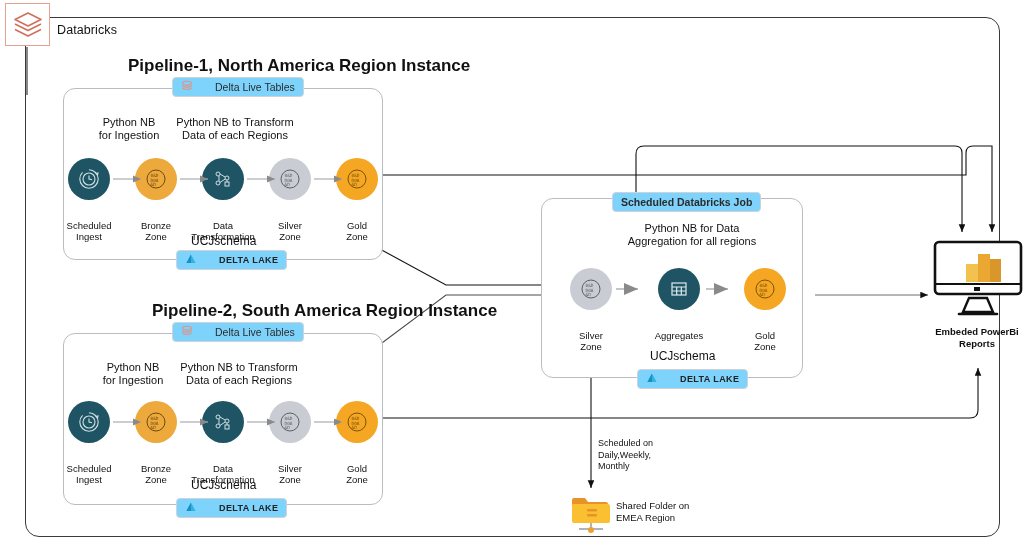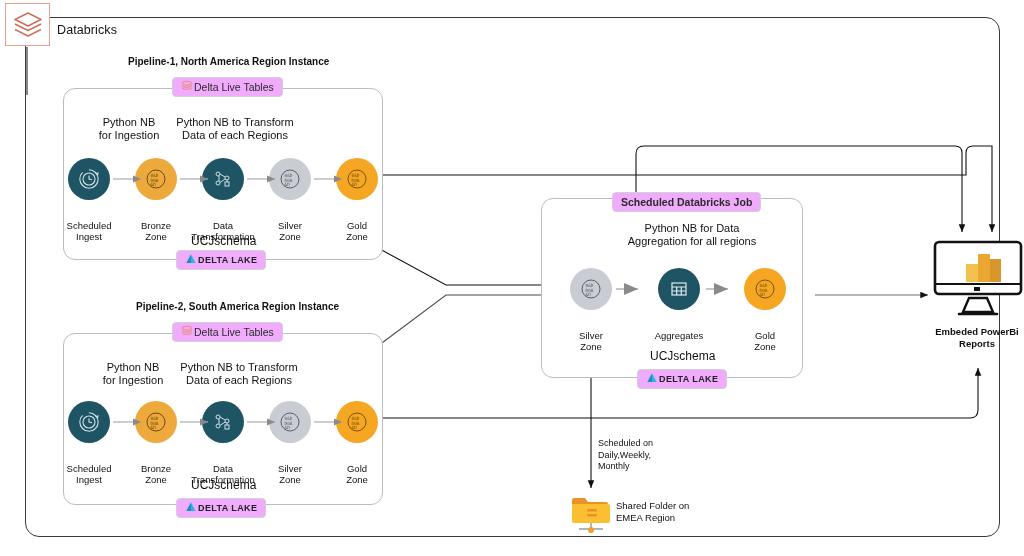--- a/index.html
+++ b/index.html
@@ -8,23 +8,23 @@
 
   
   .outer-frame{position:absolute;left:25px;top:17px;width:975px;height:520px;
     border:1.3px solid #3a3a3a;border-radius:14px;box-sizing:border-box;background:transparent;}
   .db-logo-box{position:absolute;left:5px;top:3px;width:45px;height:43px;border:1.4px solid #e8a090;
     background:#fff;display:flex;align-items:center;justify-content:center;box-sizing:border-box;}
   .db-title{position:absolute;left:57px;top:23px;font-size:12.5px;color:#111;letter-spacing:.1px;}
 
   
   .pipe-box{position:absolute;border:1px solid #b9bcc0;border-radius:12px;box-sizing:border-box;background:#fff;}
-  .pipe-title{position:absolute;font-size:10px;font-weight:700;color:#111;white-space:nowrap;}
-  .badge{position:absolute;background:#f0abfc;border:1px solid #cfd2d6;border-radius:4px;
-    height:20px;display:flex;align-items:center;gap:1px;padding:0 8px;box-sizing:border-box;
+  .pipe-title{position:absolute;font-size:17px;font-weight:700;color:#111;white-space:nowrap;}
+  .badge{position:absolute;background:#7dd3fc;border:1px solid #cfd2d6;border-radius:4px;
+    height:20px;display:flex;align-items:center;gap:22px;padding:0 8px;box-sizing:border-box;
     font-size:10.5px;color:#2b2b2b;white-space:nowrap;}
   .badge.dl{font-weight:700;font-size:9px;letter-spacing:.4px;color:#222;}
 
   .nb-label{position:absolute;text-align:center;font-size:11px;font-weight:400;line-height:13px;color:#111;white-space:nowrap;}
   .uc-label{position:absolute;text-align:right;font-size:12px;color:#111;white-space:nowrap;}
 
   
   .node{position:absolute;width:72px;text-align:center;}
   .circ{width:42px;height:42px;border-radius:50%;margin:0 auto;display:flex;align-items:center;justify-content:center;}
   .c-teal{background:#1e5464;}
@@ -195,21 +195,21 @@
   <div class="badge dl" style="left:176px;top:250px;">
     <span>
       <svg width="12" height="12" viewBox="0 0 12 12">
           <path d="M6,1.4 L10.6,10 L1.4,10 Z" fill="#31b3e0"></path>
           <path d="M6,1.4 L6,10 L1.4,10 Z" fill="#1a8fc4"></path>
         </svg>
     </span>
     <span>DELTA LAKE</span>
   </div>
 
-  <div class="pipe-title" style="left:112px;top:301px;padding-left:24px;">Pipeline-2, South America Region Instance</div>
+  <div class="pipe-title" style="left:128px;top:301px;padding-left:24px;">Pipeline-2, South America Region Instance</div>
   <div class="pipe-box" style="left:63px;top:333px;width:320px;height:172px;"></div>
   <div class="badge" style="left:172px;top:322px;">
     <span>
       <svg width="12" height="12" viewBox="0 0 12 12">
           <g fill="none" stroke="#e98d7e" stroke-width="1.1">
         <ellipse cx="6" cy="3.2" rx="4.4" ry="1.9"></ellipse>
             <path d="M1.6,5.2 C1.6,6.3 3.6,7.1 6,7.1 C8.4,7.1 10.4,6.3 10.4,5.2"></path>
         <path d="M1.6,7.4 C1.6,8.5 3.6,9.3 6,9.3 C8.4,9.3 10.4,8.5 10.4,7.4"></path>
           </g>
         </svg>

